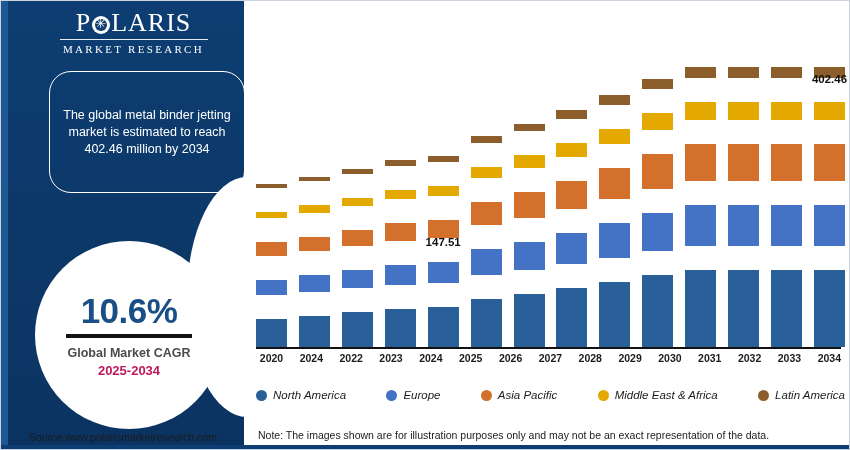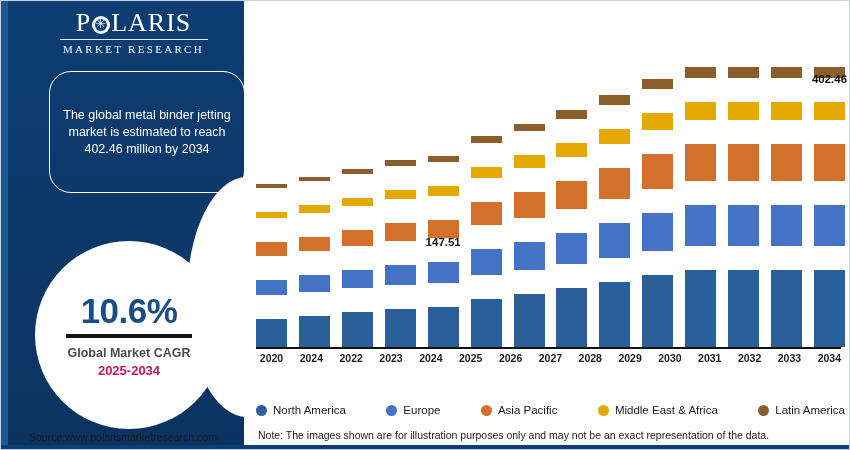--- a/index.html
+++ b/index.html
@@ -138,22 +138,22 @@
   .xaxis{
     position:absolute;left:6px;top:293px;width:589px;
     display:flex;justify-content:space-between;
   }
   .xtick{
     width:31px;text-align:center;font-size:10.5px;font-weight:bold;color:#1b1b1b;
   }
 
   
   .legend{
-    position:absolute;left:6px;top:340px;width:589px;height:22px;
-    display:flex;align-items:center;justify-content:space-between;
+    position:absolute;left:6px;top:325px;width:589px;height:22px;
+    display:flex;align-items:center;justify-content:space-between;font-style:italic;
   }
   .legend-item{display:flex;align-items:center;white-space:nowrap;}
   .legend-dot{width:11px;height:11px;border-radius:50%;margin-right:6px;flex:none;}
   .legend-text{font-size:11.5px;color:#1b1b1b;}
 
   
   .note{
     position:absolute;left:8px;top:370px;font-size:10.5px;color:#1b1b1b;white-space:nowrap;
   }
   .bottom-rule{

